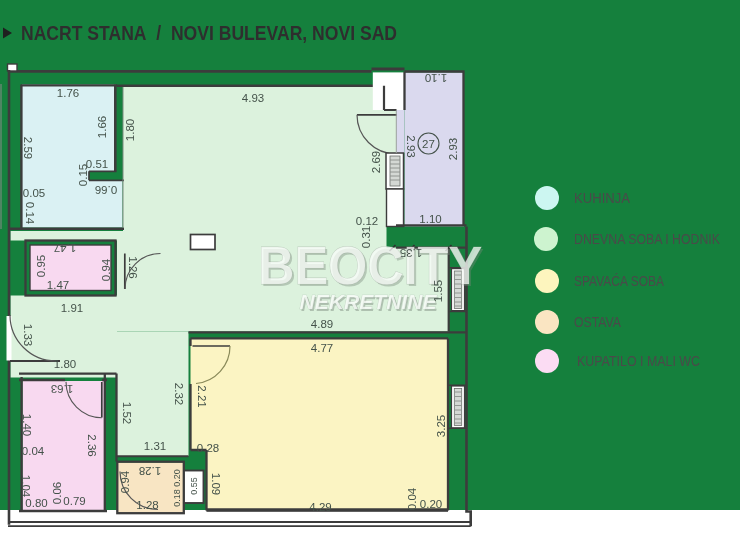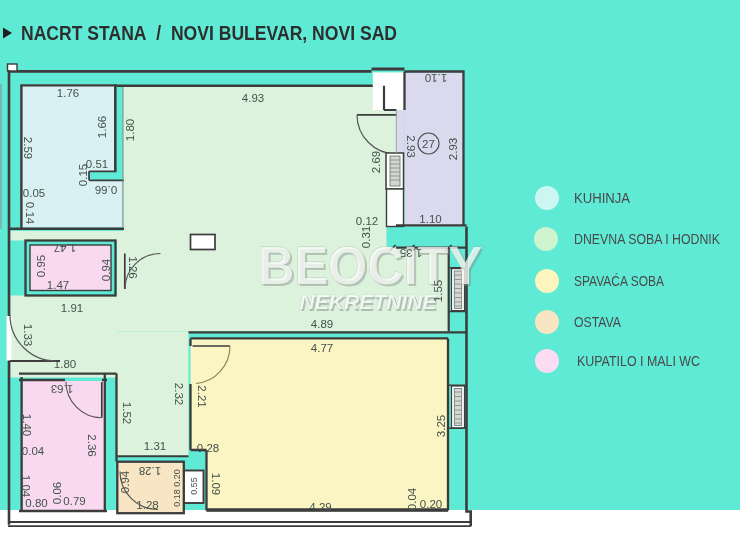--- a/index.html
+++ b/index.html
@@ -1,17 +1,17 @@
 <!DOCTYPE html>
 <html><head>
 <meta charset="utf-8">
 <style>
   html,body{margin:0;padding:0;background:#ffffff;width:740px;height:550px;overflow:hidden;}
   body{font-family:"Liberation Sans", sans-serif;}
-  #page{position:relative;width:740px;height:510px;background:#5eead4;}
+  #page{position:relative;width:740px;height:510px;background:#15803d;}
   svg{position:absolute;left:0;top:0;}
   .dim{font-family:"Liberation Sans", sans-serif;font-size:11.5px;fill:#44524a;}
   .dims{font-family:"Liberation Sans", sans-serif;font-size:9px;fill:#44524a;}
   .wall{stroke:#3c3c3c;fill:none;}
 </style>
 </head>
 <body>
 <div id="page">
 <svg width="740" height="550" viewBox="0 0 740 550">
 

